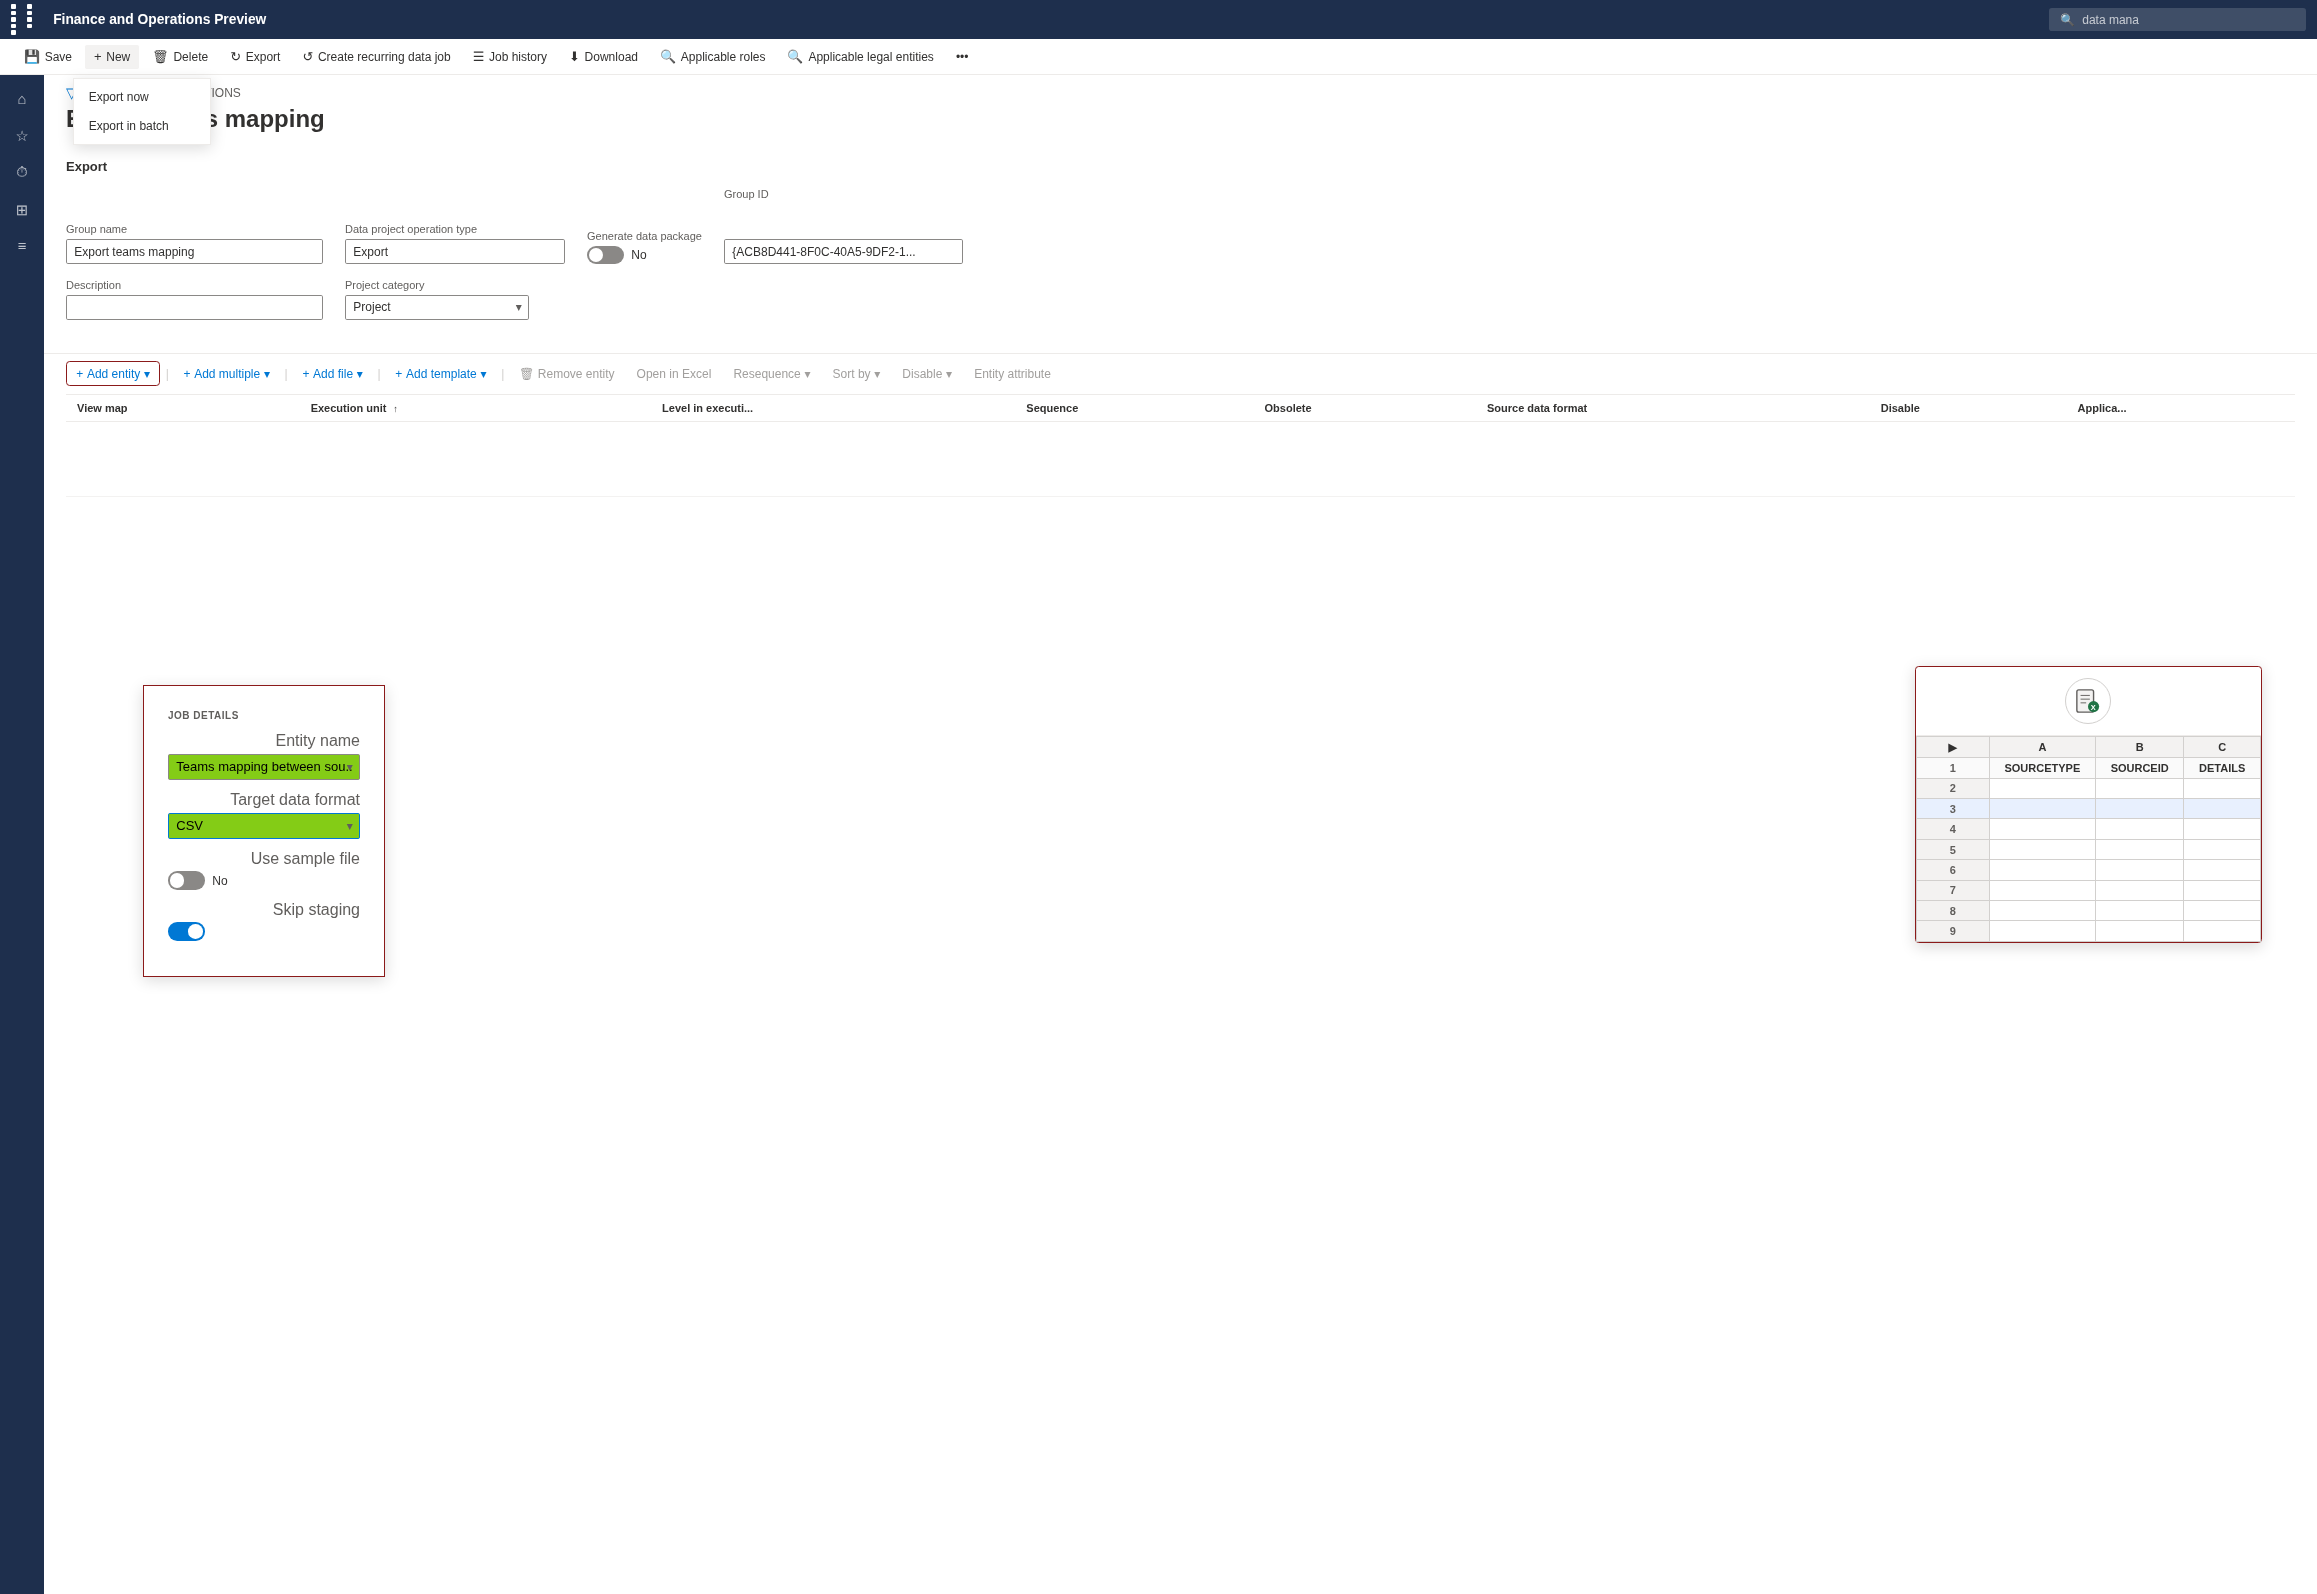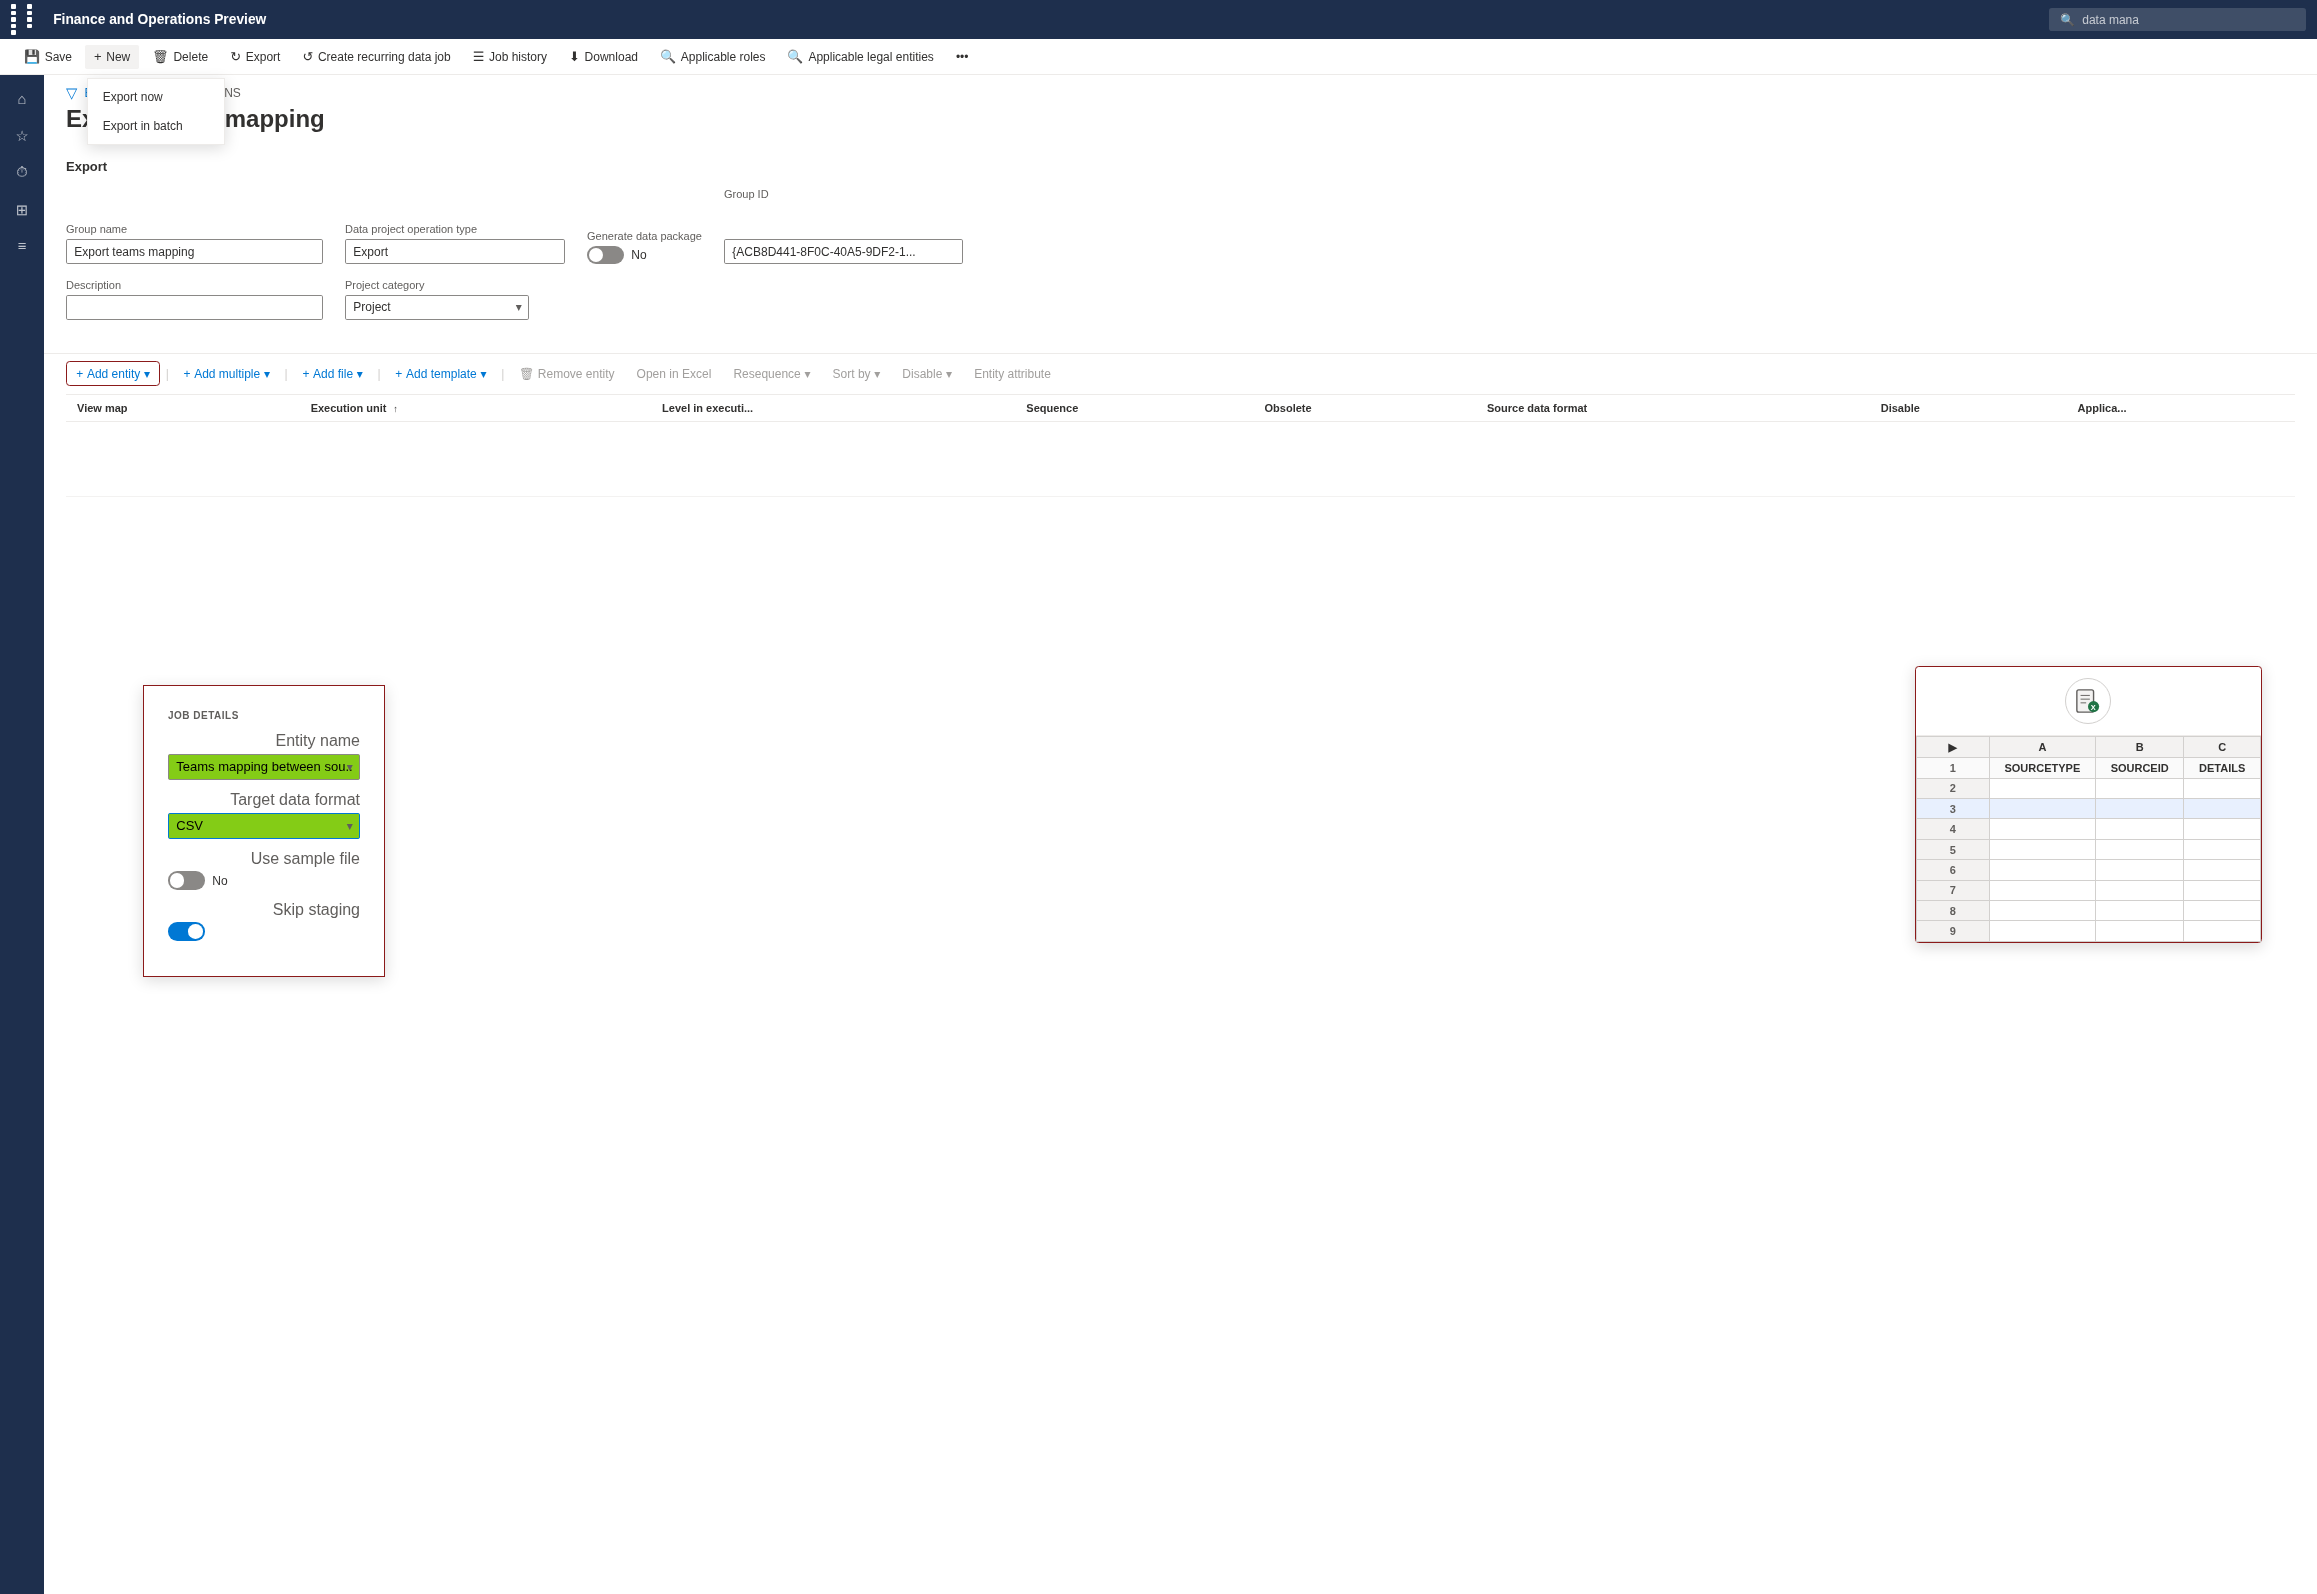--- a/index.html
+++ b/index.html
@@ -400,21 +400,21 @@
       <span class="icon">🔍</span>
       <span>Applicable roles</span>
     </button>
     <button class="cmd-btn">
       <span class="icon">🔍</span>
       <span>Applicable legal entities</span>
     </button>
     <button class="cmd-btn">•••</button>
   </div>
 
-  <div class="dropdown-menu" style="left: 87px; top: 39px;">
+  <div class="dropdown-menu" style="left: 73px; top: 39px;">
     <div class="dropdown-item">Export now</div>
     <div class="dropdown-item">Export in batch</div>
   </div>
 </div>
 
 <div class="layout">
 
   <div class="sidebar">
     <div class="sidebar-icon">⌂</div>
     <div class="sidebar-icon">☆</div>

